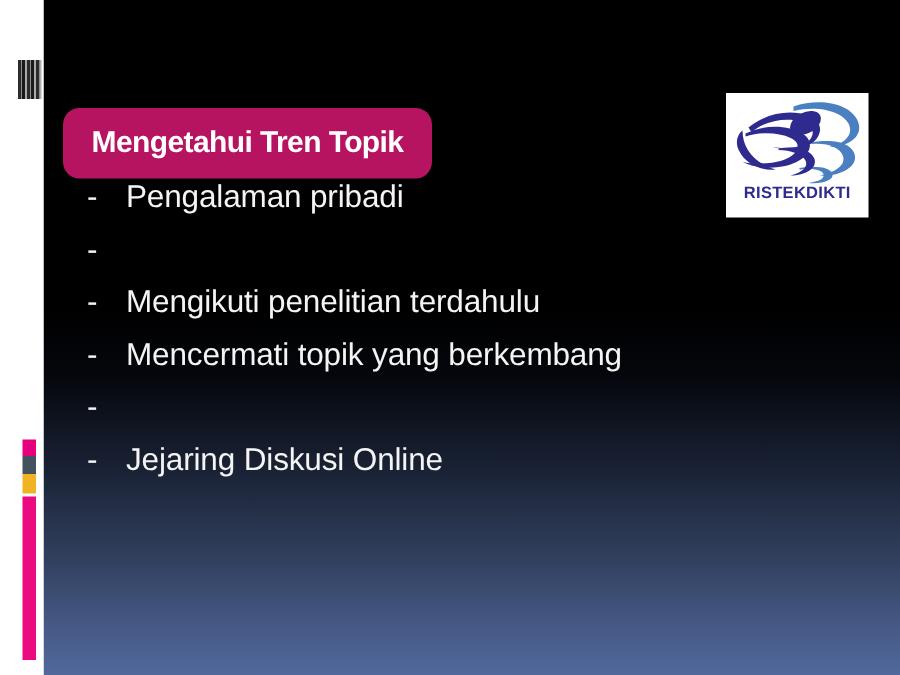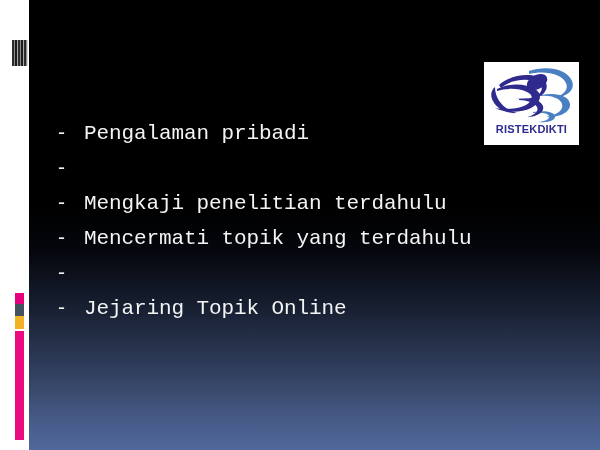--- a/index.html
+++ b/index.html
@@ -109,21 +109,20 @@
     color: #f2f2f2;
     font-size: 21px;
     width: 26px;
     flex: 0 0 26px;
   }
   .bullet-text {
     color: #f4f4f4;
     font-size: 21px;
     letter-spacing: -0.1px;
     white-space: nowrap;
-    font-family: Liberation Mono, monospace;
   }
 
   
   .logo-box {
     position: absolute;
     left: 484px;
     top: 62px;
     width: 95px;
     height: 83px;
     background: #ffffff;
@@ -156,49 +155,52 @@
 
   <div class="gutter"></div>
 
   <div class="bars-ornament"></div>
 
   <div class="chip chip-pink-top"></div>
   <div class="chip chip-slate"></div>
   <div class="chip chip-gold"></div>
   <div class="chip chip-bar"></div>
 
+  <div class="title-pill">
+    <span class="title-text">Mengetahui Tren Topik</span>
+  </div>
 
   <div class="bullets">
 
     <div class="bullet-row">
       <span class="bullet-dash">-</span>
       <span class="bullet-text">Pengalaman pribadi</span>
     </div>
 
     <div class="bullet-row">
       <span class="bullet-dash">-</span>
     </div>
 
     <div class="bullet-row">
       <span class="bullet-dash">-</span>
-      <span class="bullet-text">Mengkaji penelitian terdahulu</span>
-    </div>
-
-    <div class="bullet-row">
-      <span class="bullet-dash">-</span>
-      <span class="bullet-text">Mencermati topik yang terdahulu</span>
-    </div>
-
-    <div class="bullet-row">
-      <span class="bullet-dash">-</span>
-    </div>
-
-    <div class="bullet-row">
-      <span class="bullet-dash">-</span>
-      <span class="bullet-text">Jejaring Topik Online</span>
+      <span class="bullet-text">Mengikuti penelitian terdahulu</span>
+    </div>
+
+    <div class="bullet-row">
+      <span class="bullet-dash">-</span>
+      <span class="bullet-text">Mencermati topik yang berkembang</span>
+    </div>
+
+    <div class="bullet-row">
+      <span class="bullet-dash">-</span>
+    </div>
+
+    <div class="bullet-row">
+      <span class="bullet-dash">-</span>
+      <span class="bullet-text">Jejaring Diskusi Online</span>
     </div>
 
   </div>
 
   <div class="logo-box">
     <svg class="logo-mark" viewBox="0 0 86 58">
 
       <path d="M40 6 C58 0, 78 4, 83 16 C87 26, 76 33, 64 33 C74 31, 80 25, 77 18 C73 9, 56 5, 40 9 Z" fill="#4a7fc1"></path>
       <path d="M52 30 C68 27, 80 31, 81 39 C82 47, 70 53, 57 52 C68 50, 75 45, 73 39 C71 33, 62 30, 52 31 Z" fill="#4a7fc1"></path>
       <path d="M44 47 C56 45, 65 47, 66 51 C67 55, 59 58, 50 57 C57 56, 61 54, 60 51 C59 48, 52 47, 44 48 Z" fill="#4a7fc1"></path>

